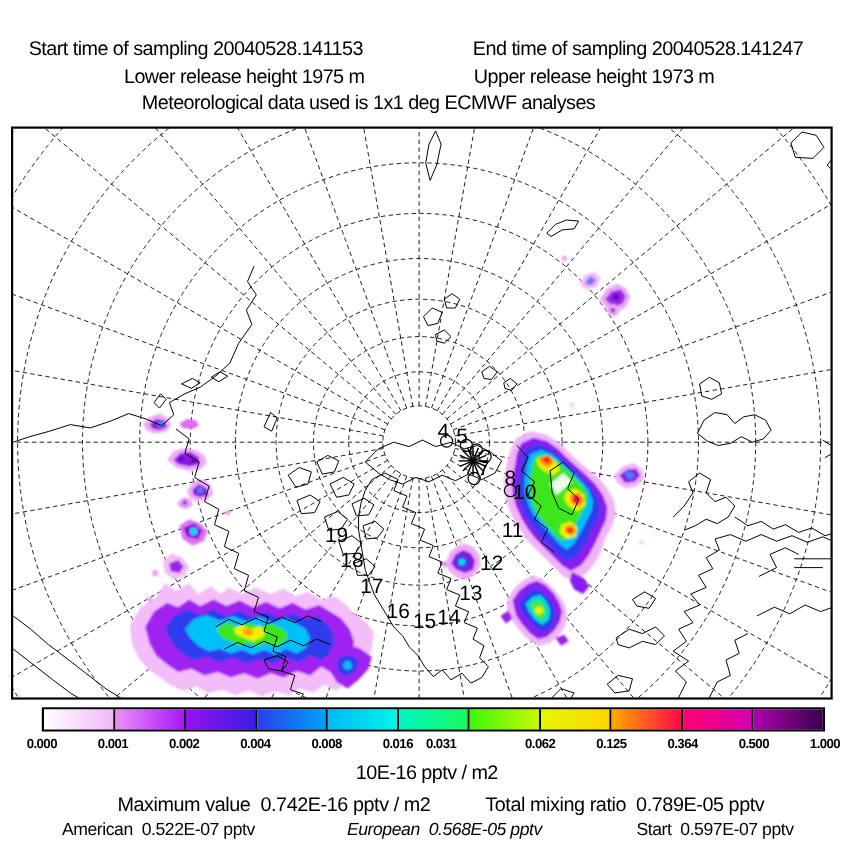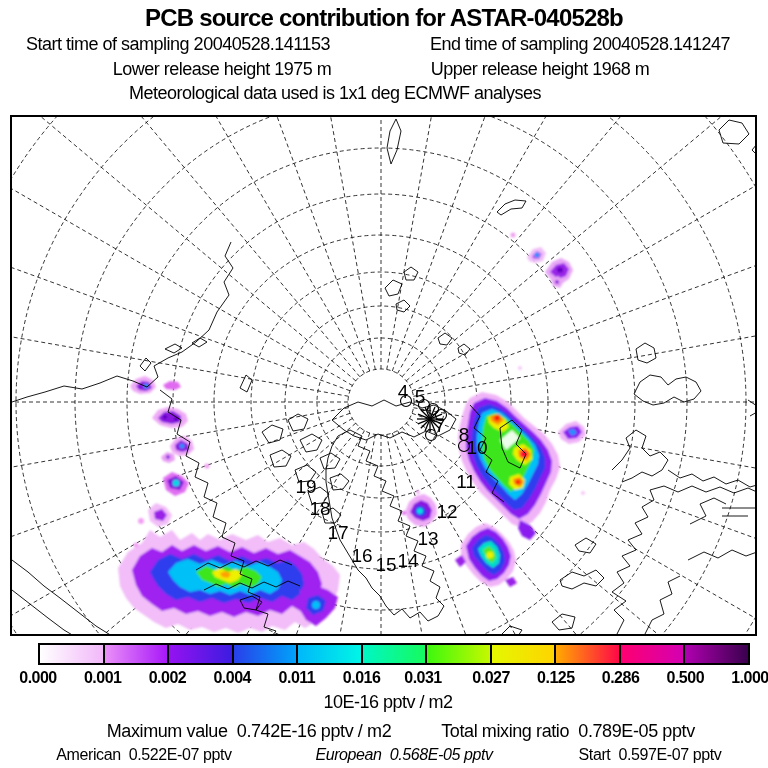--- a/index.html
+++ b/index.html
@@ -5,40 +5,39 @@
   html,body{margin:0;padding:0;background:#fff;}
   .page{position:relative;width:768px;height:768px;background:#ffffff;overflow:hidden;
         font-family:"Liberation Sans", sans-serif;color:#000;}
   .hdr{position:absolute;white-space:nowrap;transform:translateX(-50%);letter-spacing:-0.5px;}
   .title{font-size:24px;font-weight:bold;letter-spacing:-0.8px;}
   .h2{font-size:18px;}
   .cbar-wrap{position:absolute;left:38px;top:643px;width:712px;height:22px;
              border:2px solid #000;box-sizing:border-box;display:flex;}
   .cbar-seg{height:100%;flex:1 1 0;border-right:2px solid #000;}
   .cbar-seg:last-child{border-right:none;}
-  .tick{position:absolute;top:669px;transform:translateX(-50%);font-size:16px;font-weight:bold;
+  .tick{position:absolute;top:669px;transform:translateX(-50%);font-size:12px;font-weight:bold;
         letter-spacing:-0.5px;white-space:nowrap;}
   .ftr{position:absolute;white-space:nowrap;transform:translateX(-50%);letter-spacing:-0.4px;}
   .f1{font-size:18px;}
   .f2{font-size:16px;}
   svg{position:absolute;left:0;top:0;}
   .coast{fill:none;stroke:#000;stroke-width:0.9;stroke-linejoin:round;}
   .grat{fill:none;stroke:#000;stroke-width:0.8;stroke-dasharray:4 3;}
   .trajnum{font-size:19px;fill:#000;}
 </style>
 </head>
 <body>
 
 <div class="page">
 
-  <div class="hdr title" style="left:384px;top:4px;">PCB source contribution for ASTAR-040528b</div>
   <div class="hdr h2" style="left:178px;top:34px;">Start time of sampling 20040528.141153</div>
   <div class="hdr h2" style="left:580px;top:34px;">End time of sampling 20040528.141247</div>
   <div class="hdr h2" style="left:222px;top:59px;">Lower release height 1975 m</div>
-  <div class="hdr h2" style="left:540px;top:59px;">Upper release height 1968 m</div>
+  <div class="hdr h2" style="left:540px;top:59px;">Upper release height 1973 m</div>
   <div class="hdr h2" style="left:335px;top:83px;">Meteorological data used is 1x1 deg ECMWF analyses</div>
 
   <svg width="768" height="768" viewBox="0 0 768 768">
     <defs>
       <clipPath id="mapclip">
           <rect x="11" y="116" width="745" height="519"></rect>
         </clipPath>
       <filter id="pblur" x="-20%" y="-20%" width="140%" height="140%">
           <feGaussianBlur stdDeviation="1.1"></feGaussianBlur>
         </filter>
@@ -318,26 +317,26 @@
       <div class="cbar-seg" style="background: linear-gradient(to right, rgb(228, 248, 0), rgb(255, 212, 0));"></div>
       <div class="cbar-seg" style="background: linear-gradient(to right, rgb(255, 170, 0), rgb(255, 8, 72));"></div>
       <div class="cbar-seg" style="background: linear-gradient(to right, rgb(255, 0, 112), rgb(212, 0, 178));"></div>
       <div class="cbar-seg" style="background: linear-gradient(to right, rgb(176, 0, 176), rgb(58, 0, 78));"></div>
     </div>
   <div id="ticks">
       <span class="tick" style="left: 38px;">0.000</span>
       <span class="tick" style="left: 102.727px;">0.001</span>
       <span class="tick" style="left: 167.455px;">0.002</span>
       <span class="tick" style="left: 232.182px;">0.004</span>
-      <span class="tick" style="left: 296.909px;">0.011</span>
+      <span class="tick" style="left: 296.909px;">0.008</span>
       <span class="tick" style="left: 361.636px;">0.016</span>
-      <span class="tick" style="left: 423px;">0.031</span>
-      <span class="tick" style="left: 491.091px;">0.027</span>
+      <span class="tick" style="left: 401px;">0.031</span>
+      <span class="tick" style="left: 491.091px;">0.062</span>
       <span class="tick" style="left: 555.818px;">0.125</span>
-      <span class="tick" style="left: 620.545px;">0.286</span>
+      <span class="tick" style="left: 620.545px;">0.364</span>
       <span class="tick" style="left: 685.273px;">0.500</span>
       <span class="tick" style="left: 750px;">1.000</span>
     </div>
   <div class="hdr h2" style="left:388px;top:692px;">10E-16 pptv / m2</div>
 
   <div class="ftr f1" style="left:249px;top:721px;">
     <span>Maximum value</span>&nbsp;&nbsp;<span>0.742E-16 pptv / m2</span>
   </div>
   <div class="ftr f1" style="left:568px;top:721px;">
     <span>Total mixing ratio</span>&nbsp;&nbsp;<span>0.789E-05 pptv</span>

